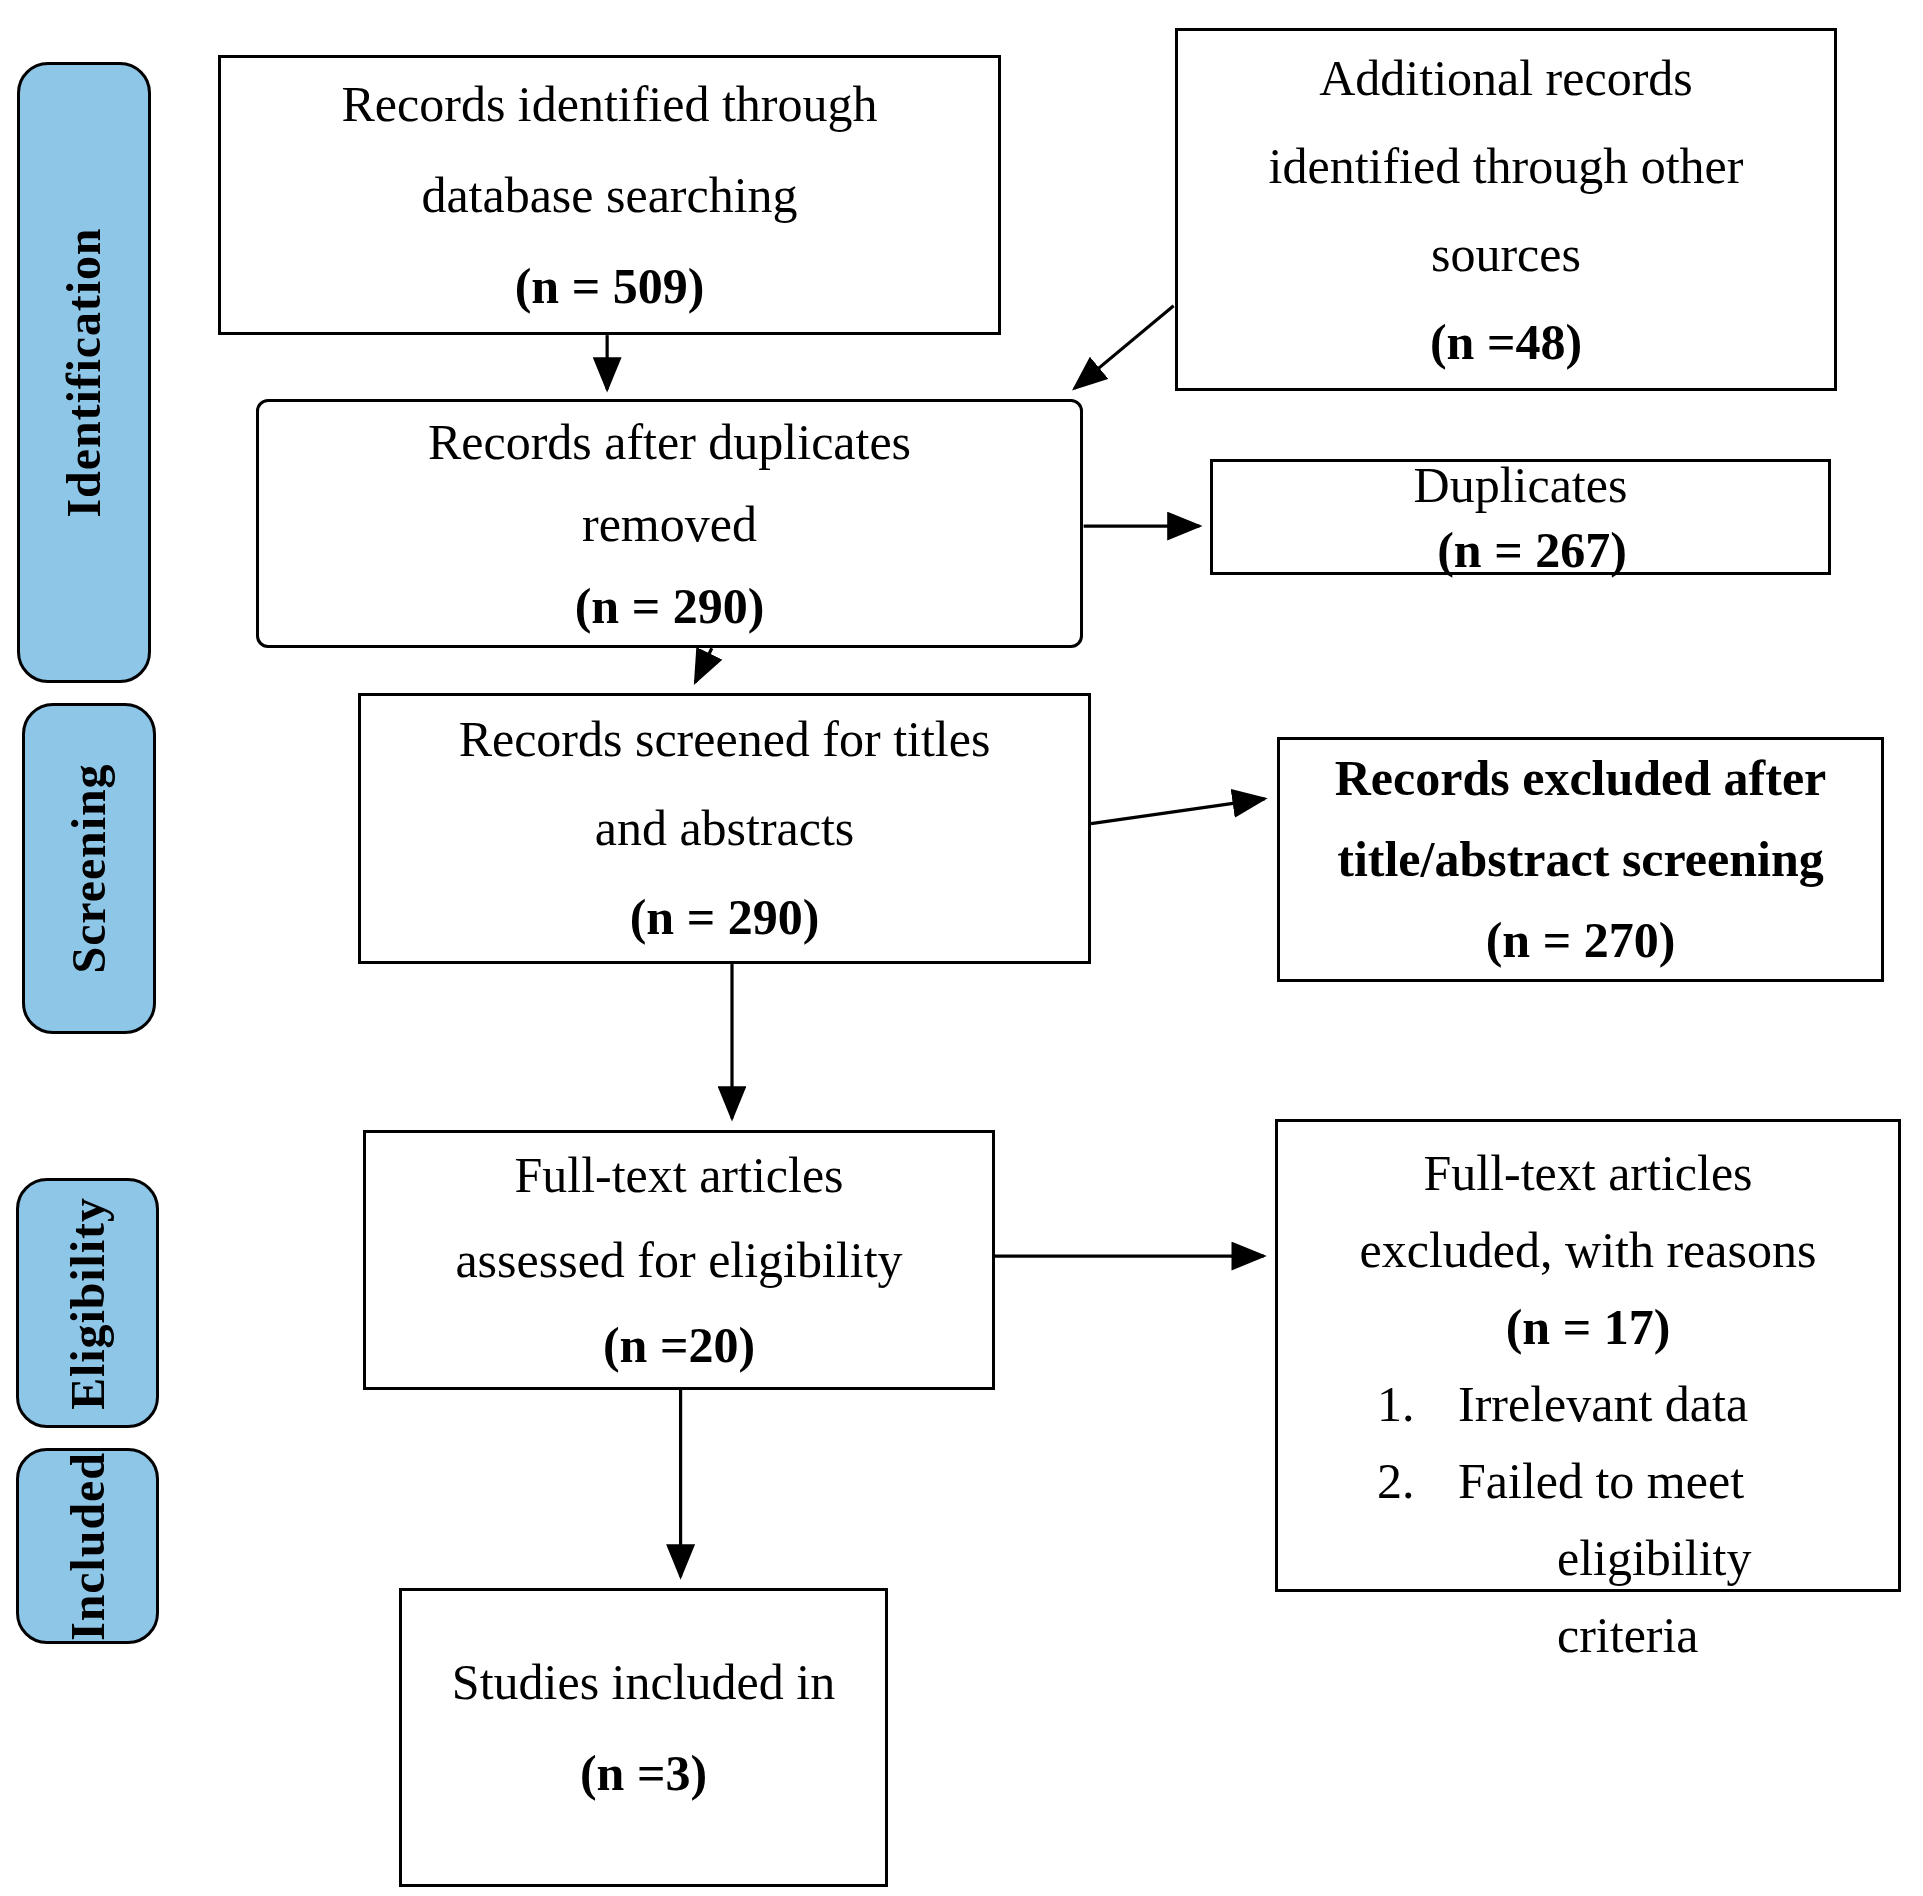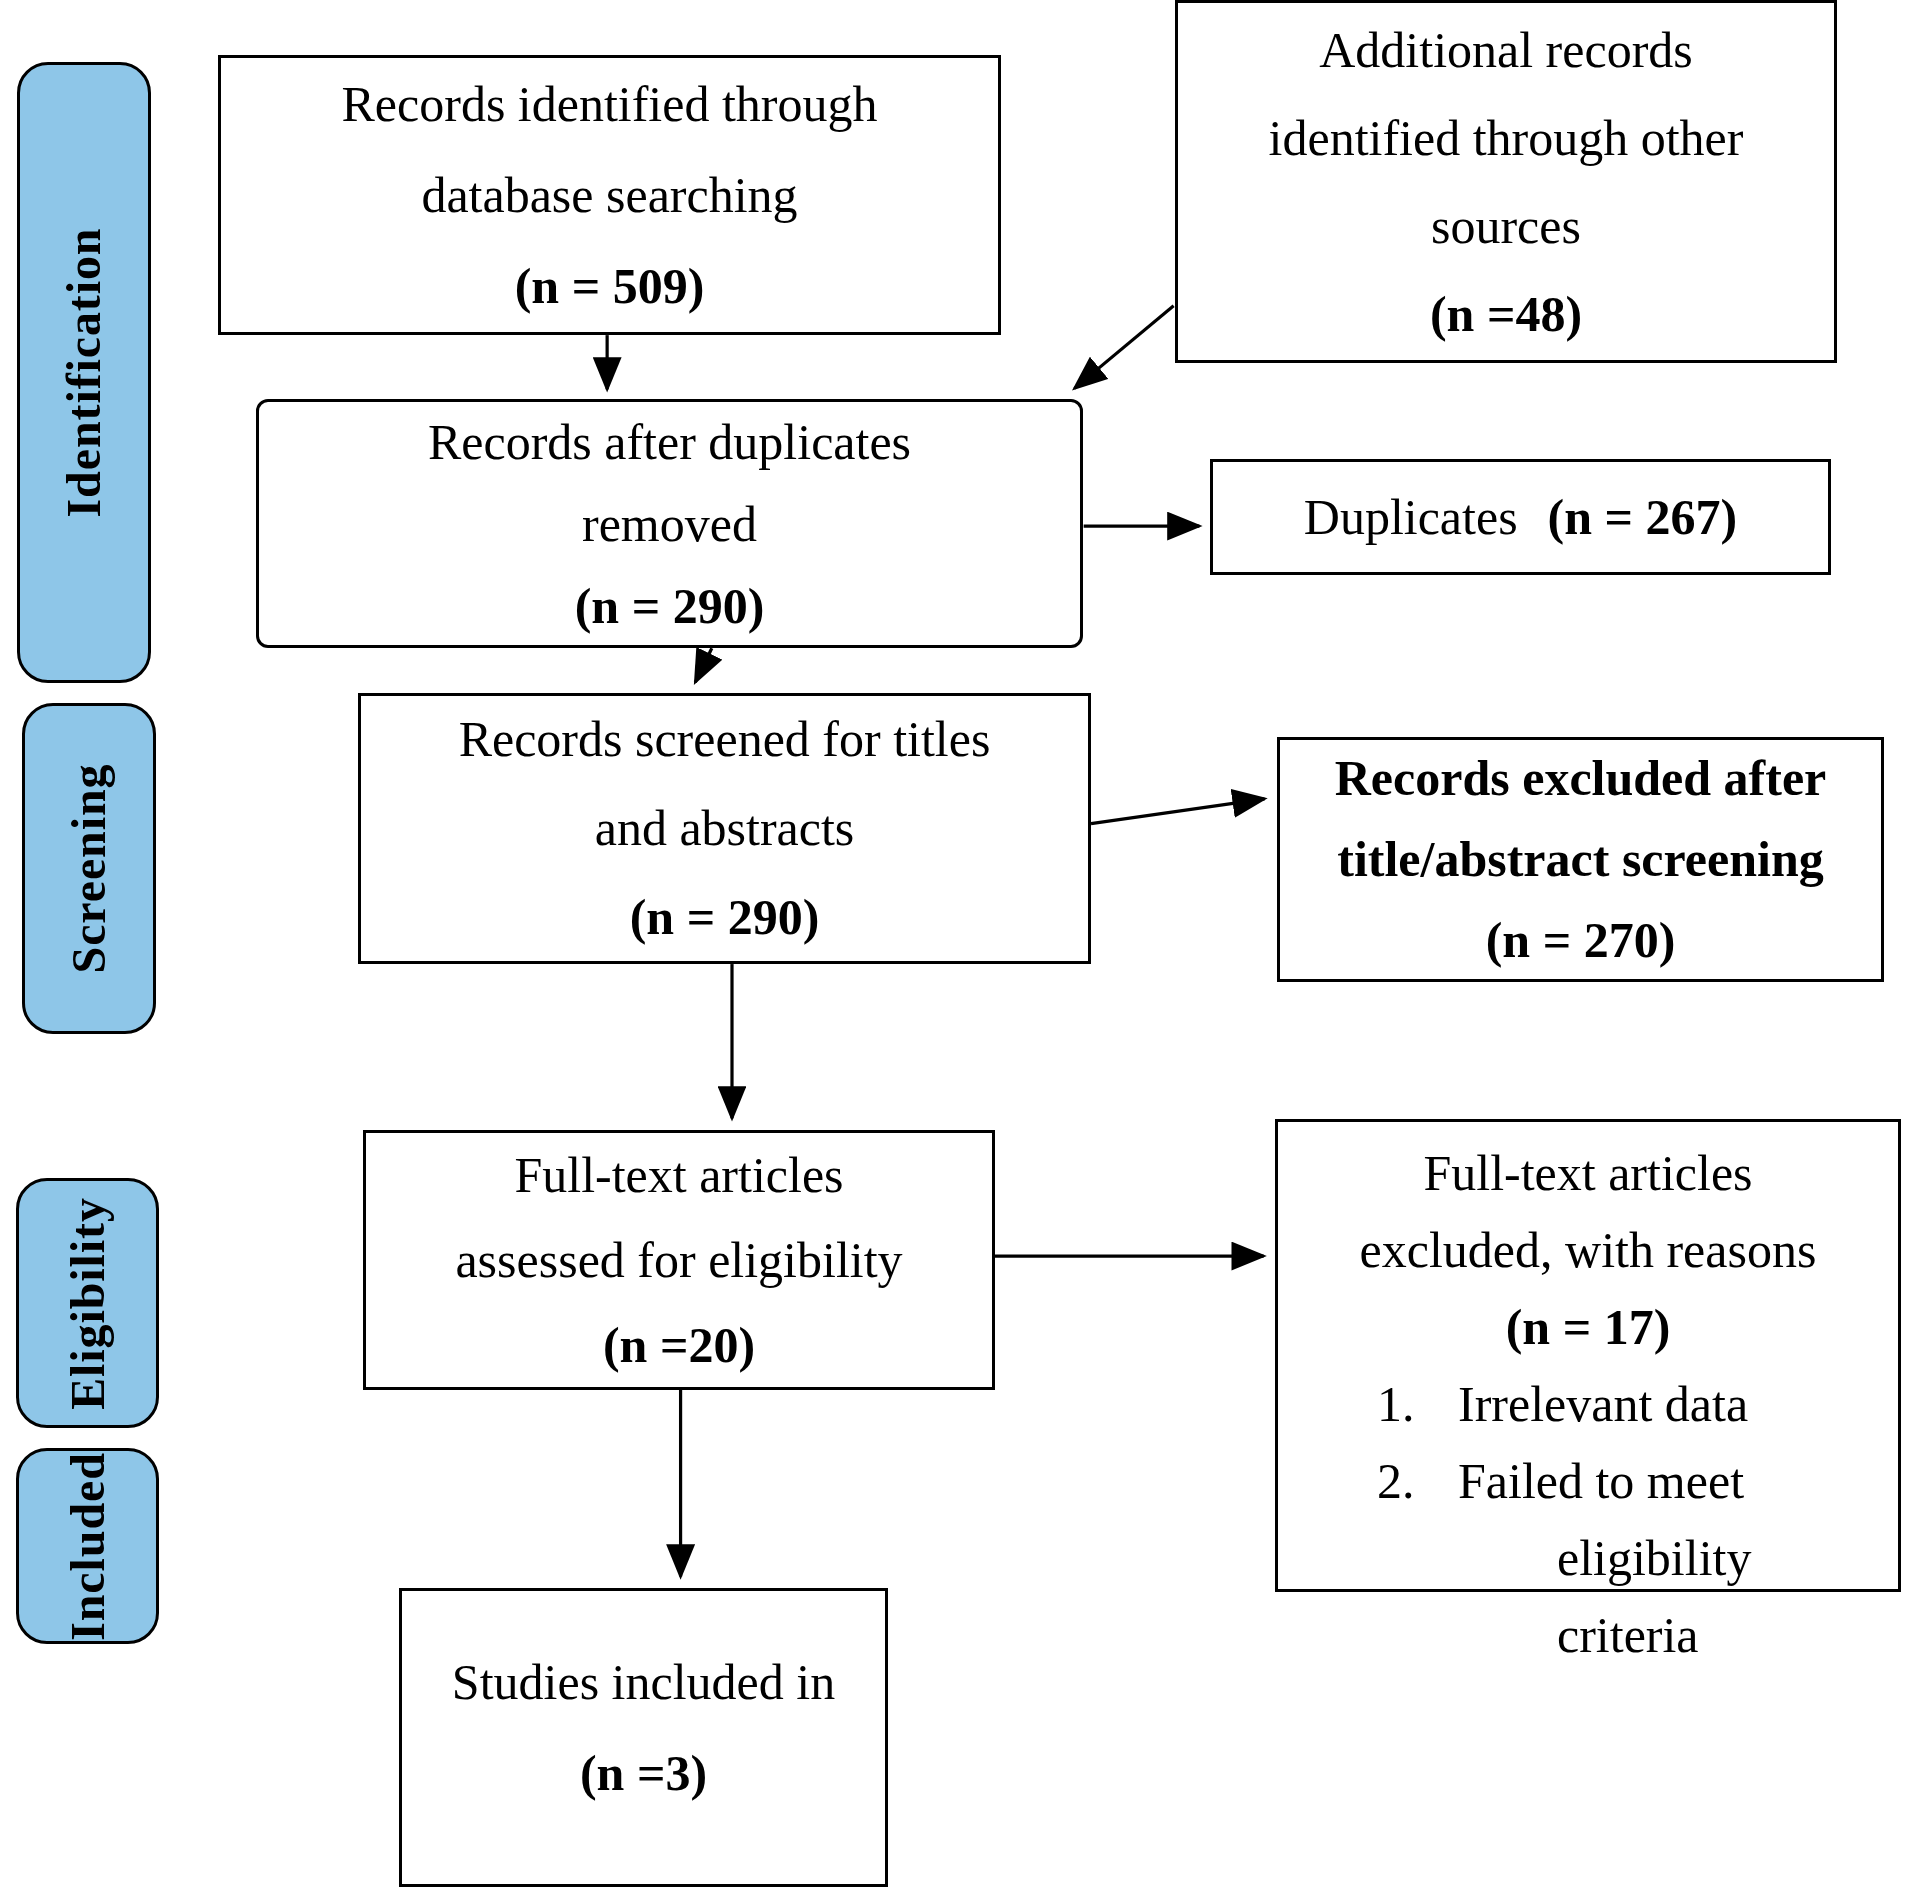--- a/index.html
+++ b/index.html
@@ -39,25 +39,25 @@
     box-sizing:border-box;
     display:flex;flex-direction:column;
     align-items:center;justify-content:center;
     text-align:center;
     font-size:50px;
   }
   .box .ln{display:block;}
   .nval{font-weight:700;}
   #box-records-identified{left:218px;top:55px;width:783px;height:280px;align-items:center;}
   #box-records-identified .ln{line-height:91px;}
-  #box-additional-records{left:1175px;top:0;width:662px;height:363px;}
+  #box-additional-records{left:1175px;top:28px;width:662px;height:363px;}
   #box-additional-records .ln{line-height:88px;}
   #box-after-duplicates{left:256px;top:399px;width:827px;height:249px;border-radius:12px;}
   #box-after-duplicates .ln{line-height:82px;}
-  #box-duplicates{left:1210px;top:459px;width:621px;height:116px;flex-direction:row;gap:7px;}
+  #box-duplicates{left:1210px;top:459px;width:621px;height:116px;flex-direction:column;gap:7px;}
   #box-duplicates .nval{margin-left:23px;}
   #box-records-screened{left:358px;top:693px;width:733px;height:271px;}
   #box-records-screened .ln{line-height:89px;}
   #box-records-excluded{left:1277px;top:737px;width:607px;height:245px;}
   #box-records-excluded .ln{line-height:81px;font-weight:bold;}
   #box-fulltext-assessed{left:363px;top:1130px;width:632px;height:260px;}
   #box-fulltext-assessed .ln{line-height:85px;}
   #box-fulltext-excluded{left:1275px;top:1119px;width:626px;height:473px;justify-content:flex-start;padding-top:13px;}
   #box-fulltext-excluded .ln{line-height:77px;}
   #box-studies-included{left:399px;top:1588px;width:489px;height:299px;padding-bottom:20px;}

